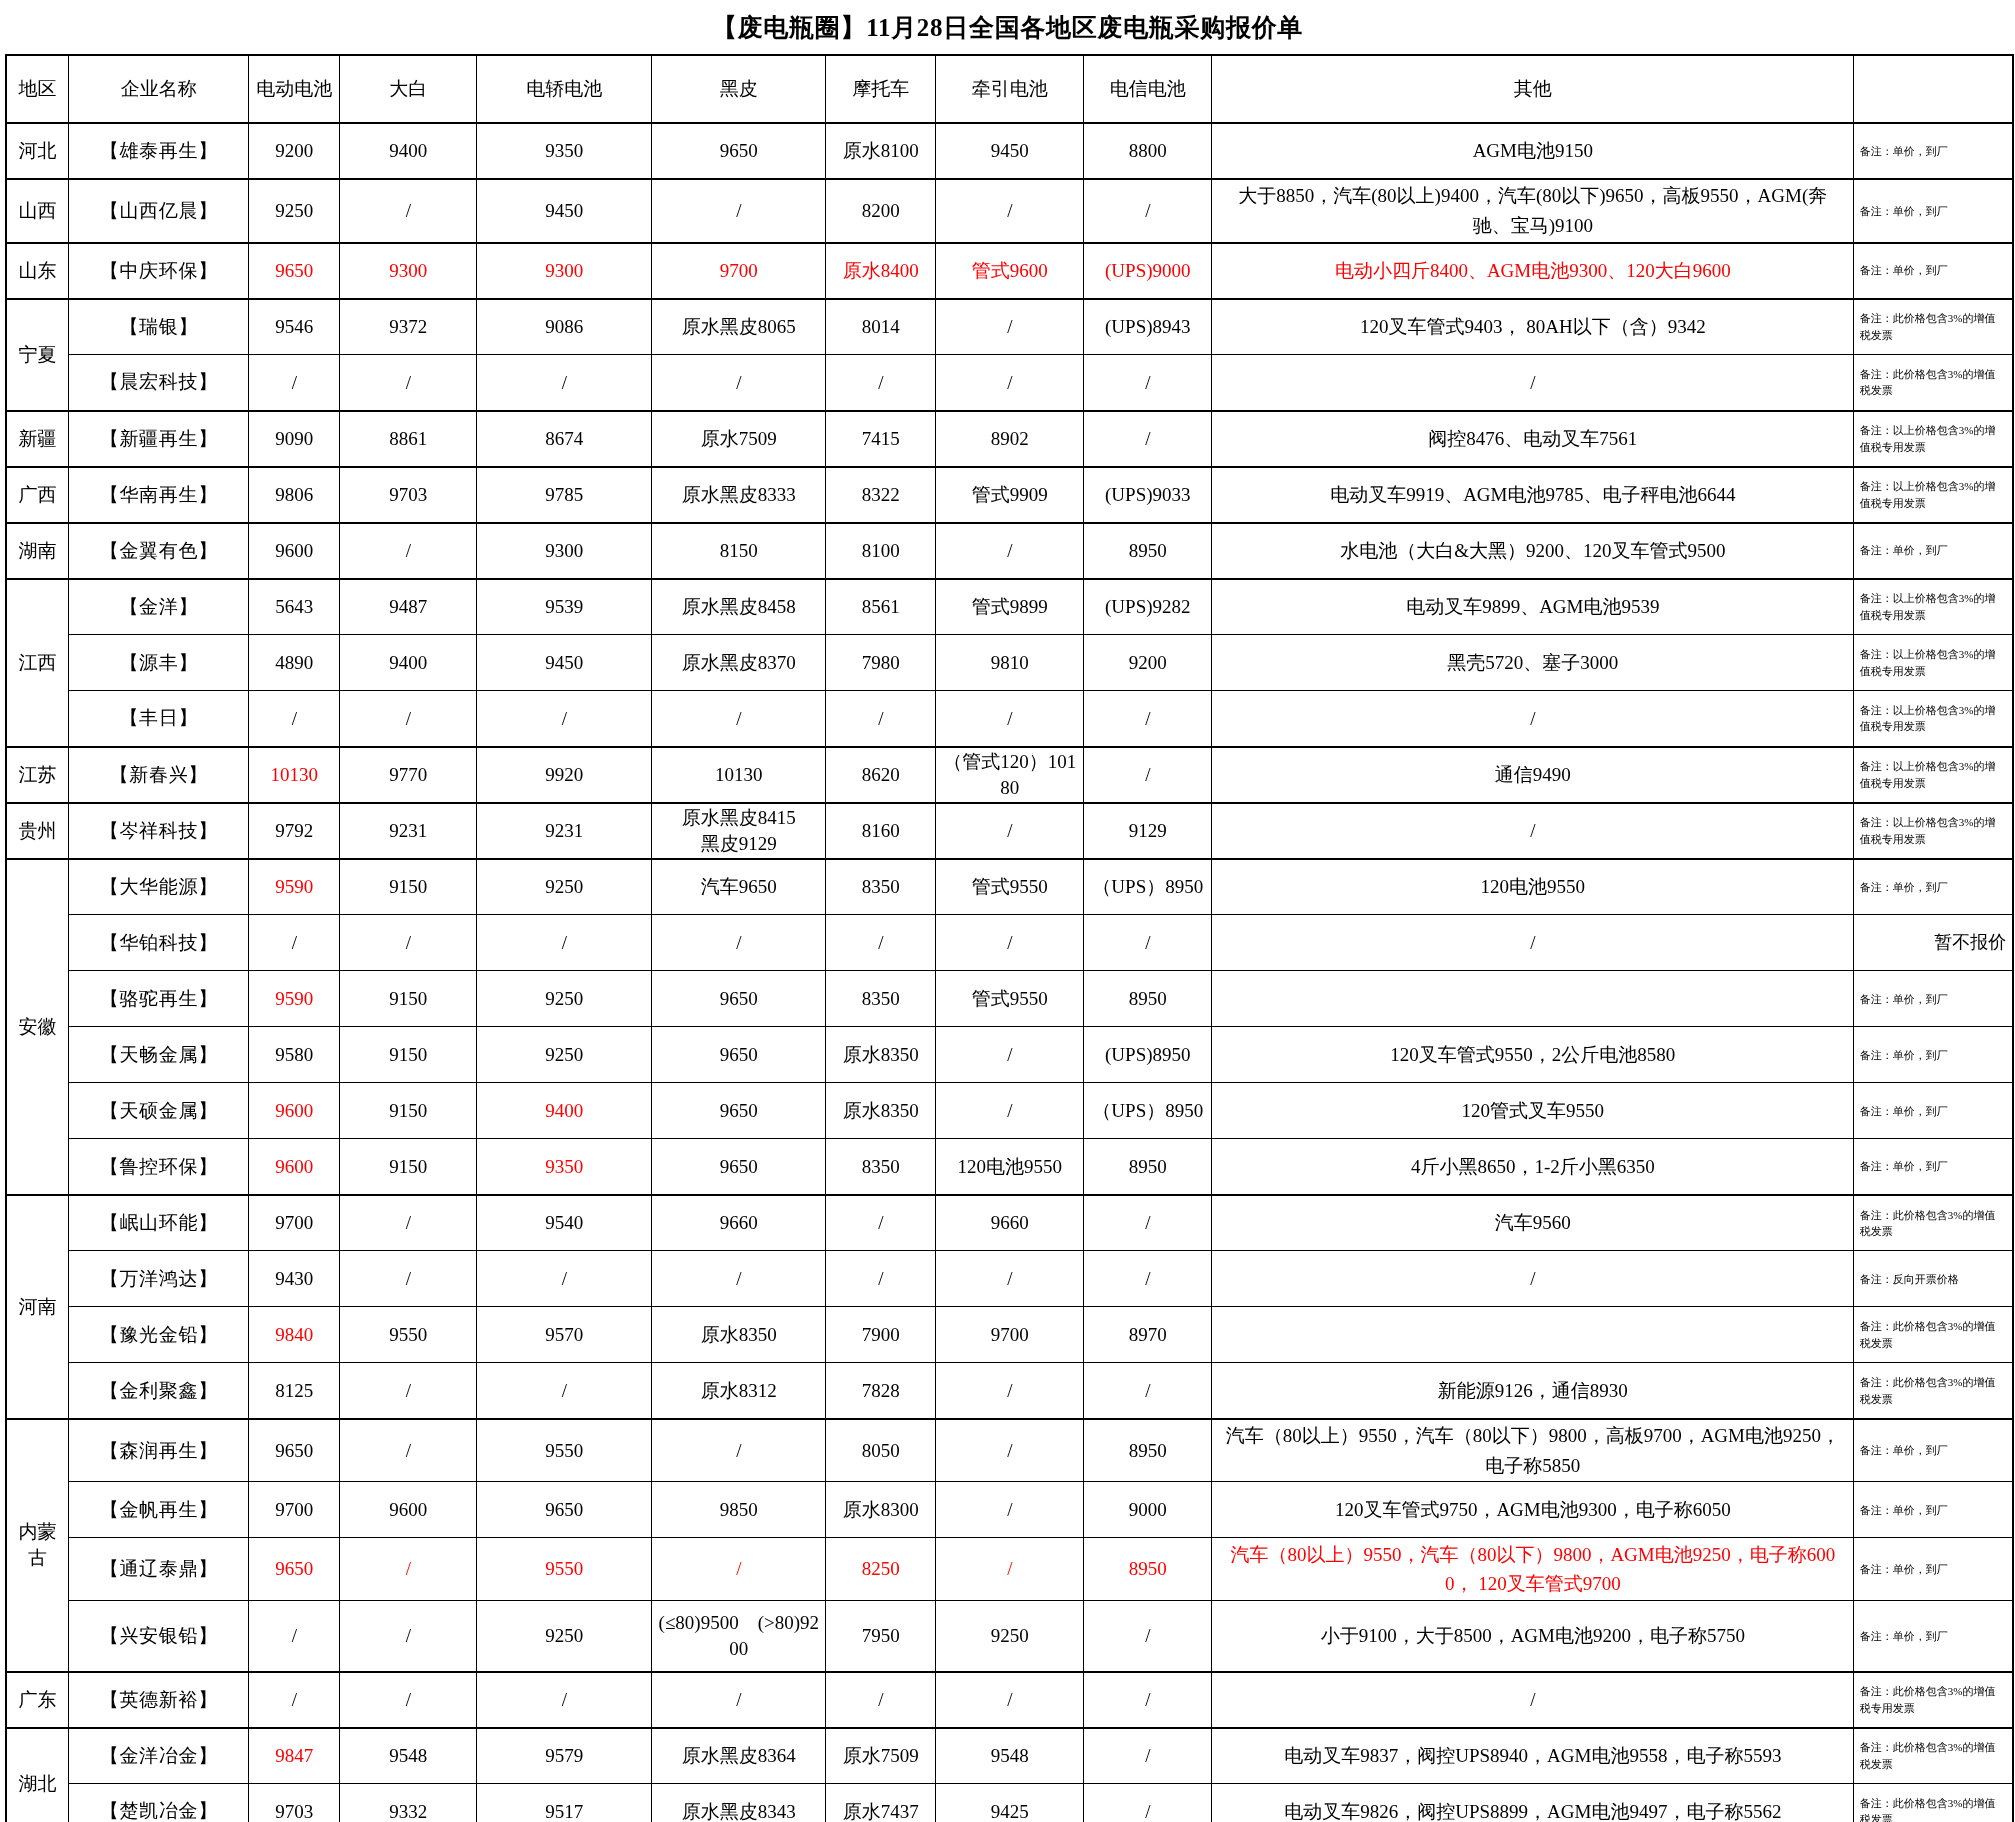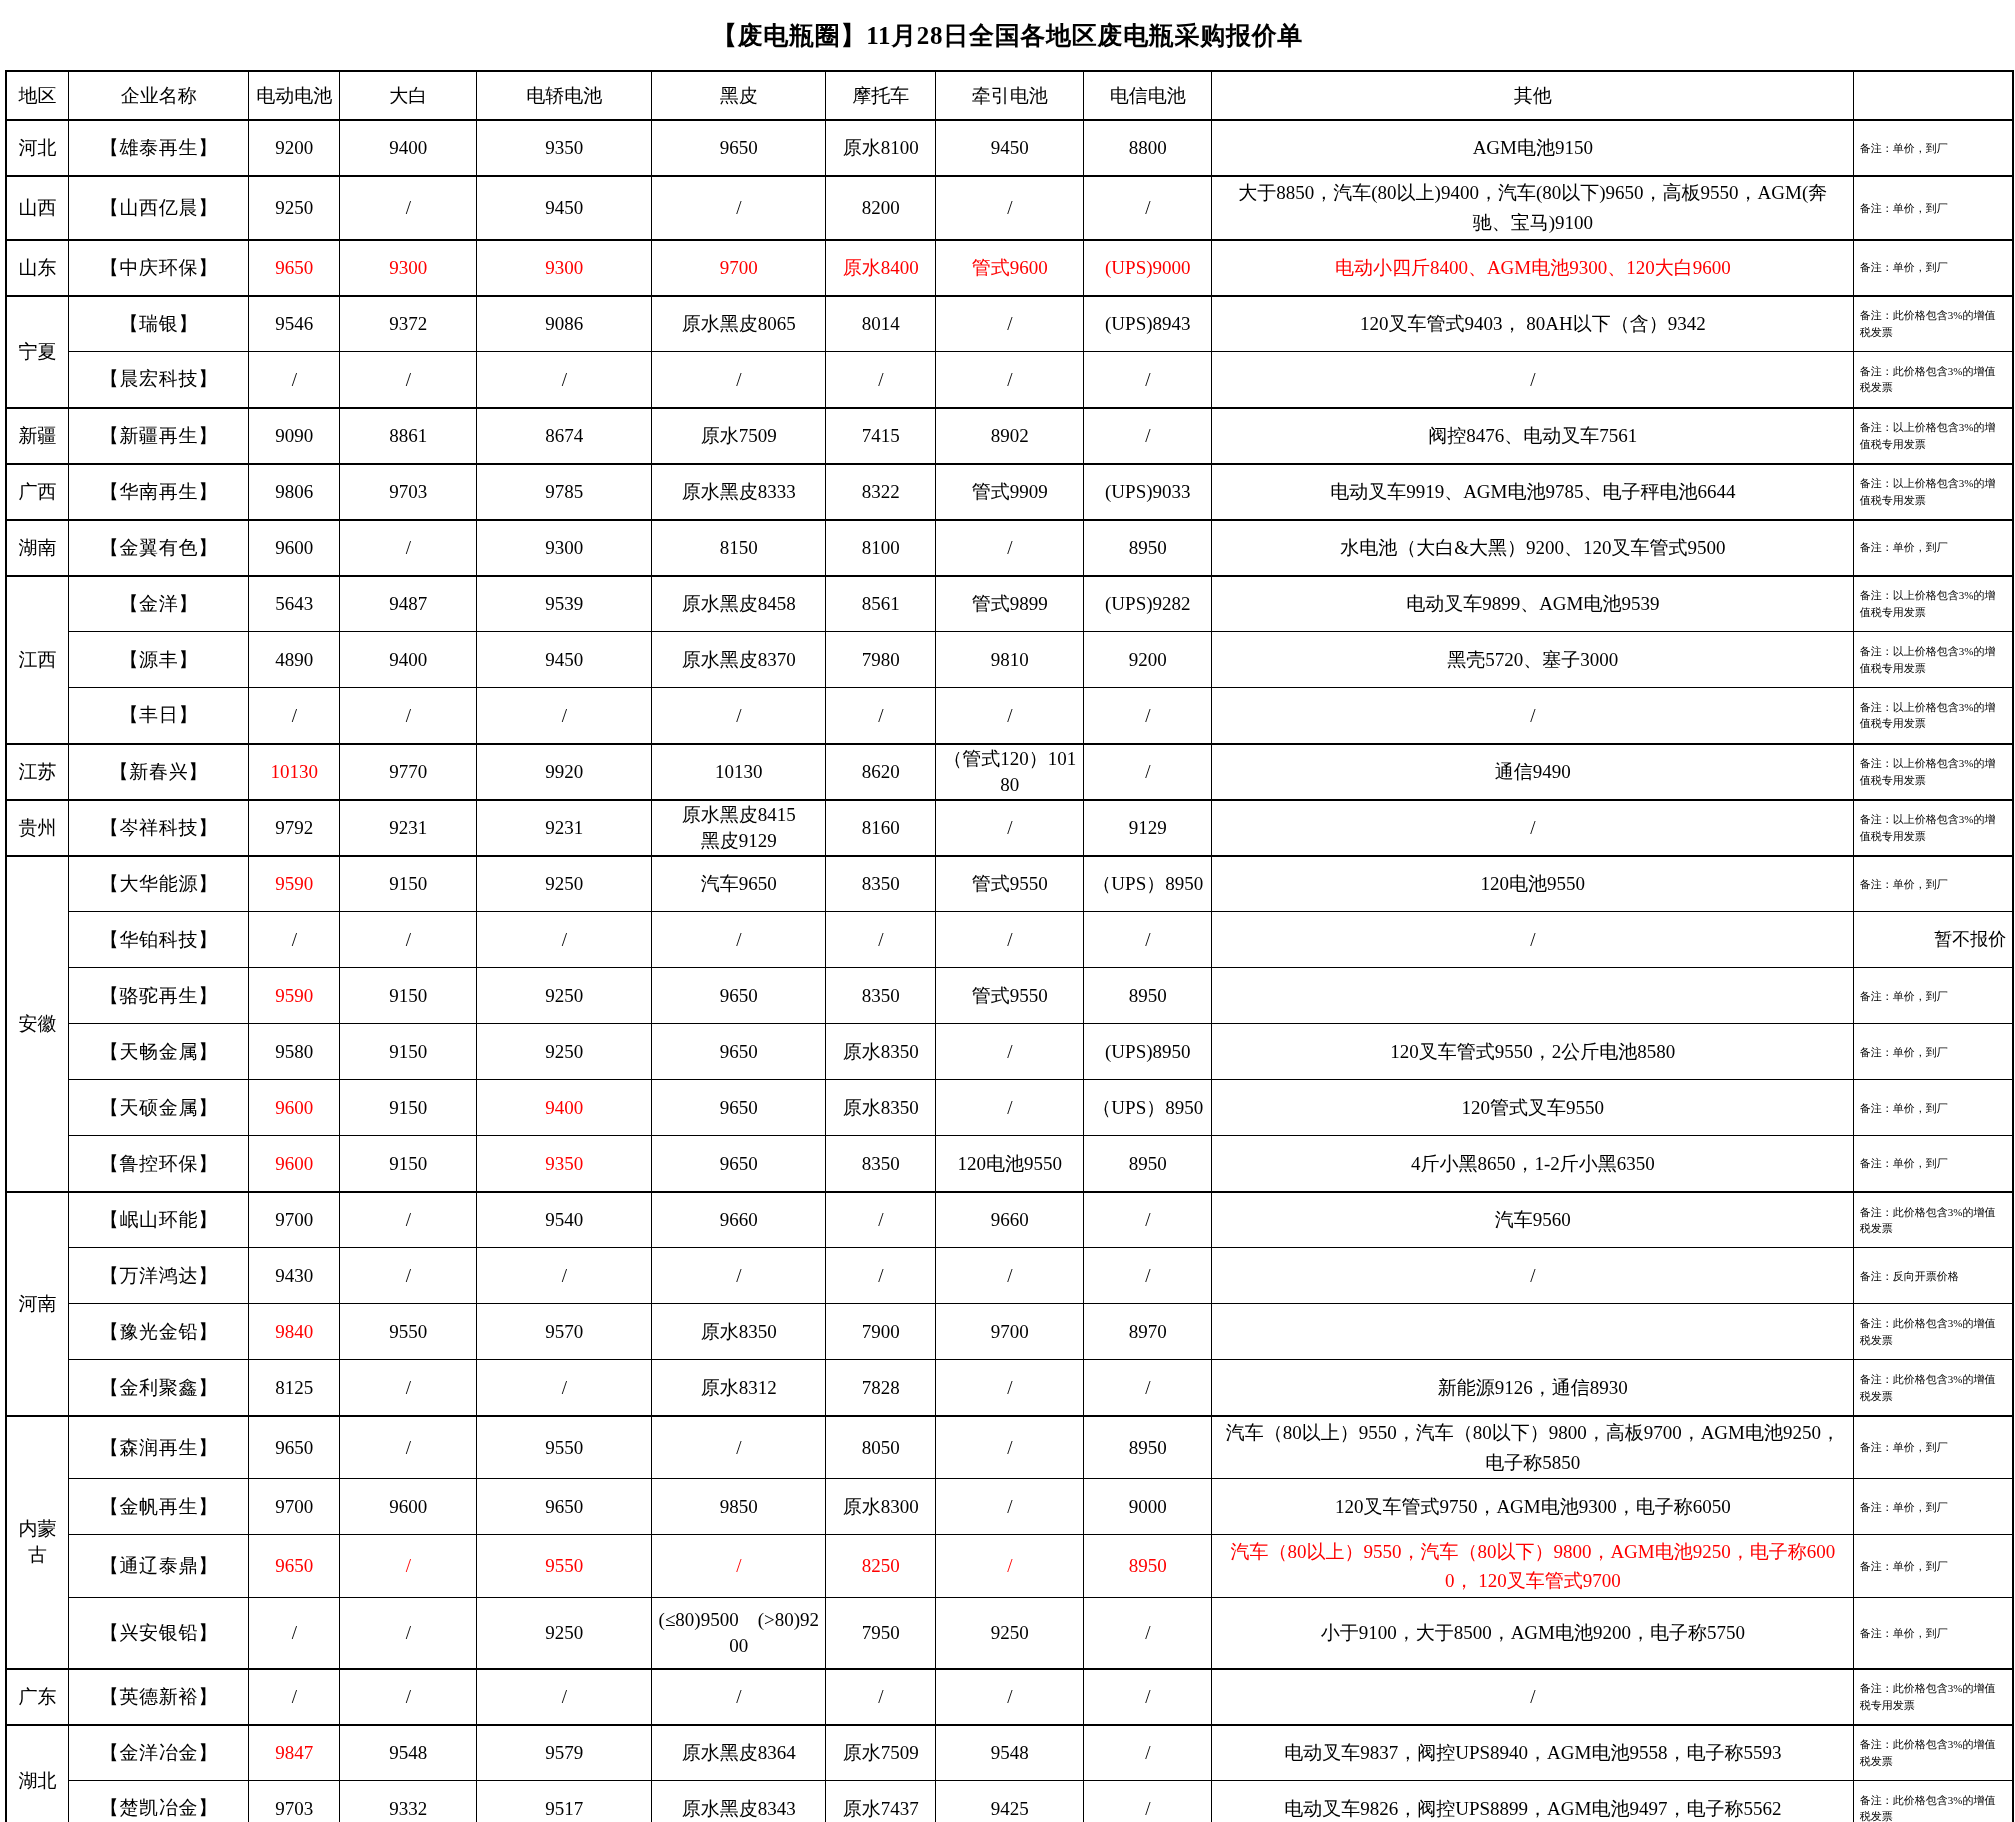--- a/index.html
+++ b/index.html
@@ -2,33 +2,33 @@
 <html style="font-size:11px"><head>
 <meta charset="utf-8">
 <style>
   html,body{margin:0;padding:0;background:#ffffff;}
   .page{
     width:2015px;height:1823px;background:#ffffff;color:#000;
     font-family:"Liberation Serif","DejaVu Serif",serif;
     position:relative;overflow:hidden;
   }
   .title{
-    height:70px;display:flex;align-items:center;justify-content:center;
+    height:54px;display:flex;align-items:center;justify-content:center;
     font-size:25px;font-weight:bold;letter-spacing:0.7px;
   }
   table.quote{
     border-collapse:collapse;table-layout:fixed;
     width:2005px;margin:0 4.8px;border:2.7px solid #000;
   }
   th,td{
     border:1.4px solid #000;text-align:center;vertical-align:middle;
     font-size:19px;padding:1.4px 2.7px;box-sizing:border-box;
     word-break:break-all;
   }
-  thead tr{height:49px;}
+  thead tr{height:68px;}
   thead th{font-weight:normal;}
   tbody tr{height:56px;}
   tbody tr.tall{height:71px;}
   tr.region-start td{border-top:2.7px solid #000;}
   td.company{letter-spacing:0.7px;}
   td.price{white-space:pre-line;line-height:1.35;}
   td.other{line-height:1.55;padding:1.4px 8.2px;}
   td.remark{font-size:11px;text-align:left;line-height:1.5;padding:1.4px 5.5px;}
   td.remark.center{text-align:right;font-size:18px;}
   .red{color:#ff0000;}

